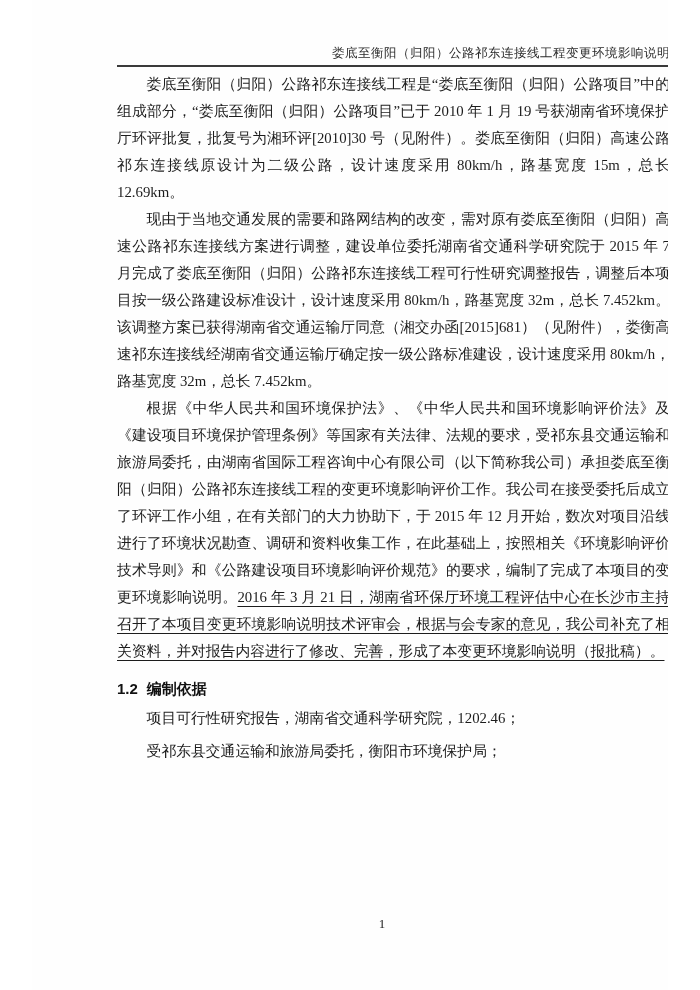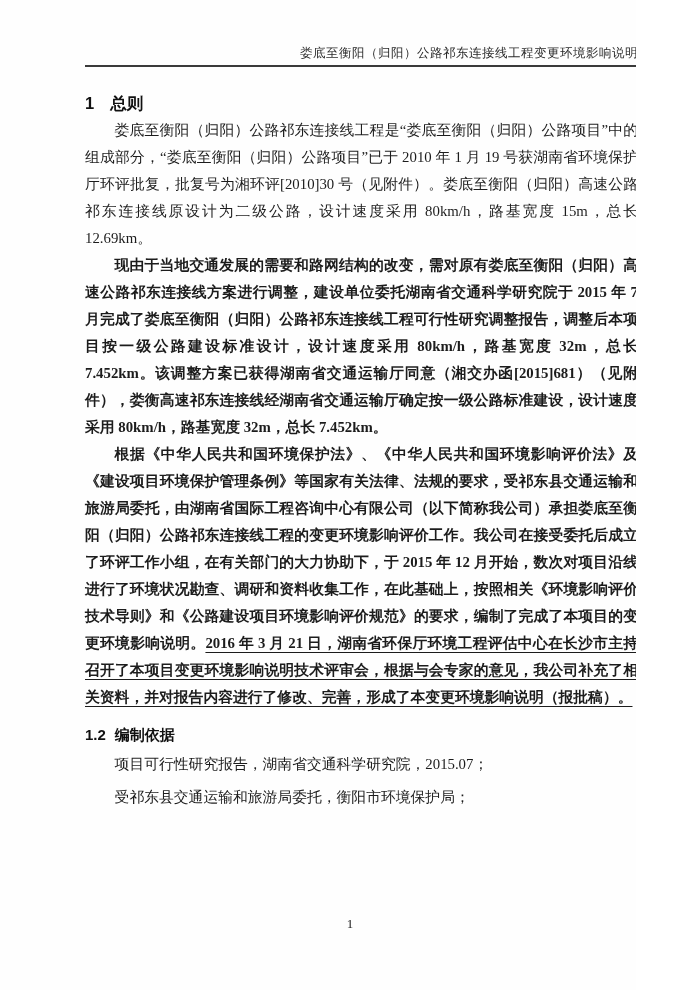--- a/index.html
+++ b/index.html
@@ -9,20 +9,21 @@
   }
   .page {
     position: relative;
     width: 636px;
     height: 990px;
     background: #fefefe;
     font-family: "Liberation Serif", serif;
     color: #1c1c1c;
     overflow: hidden;
     box-sizing: border-box;
+    margin-left: 32px;
   }
   .content {
     position: absolute;
     left: 85px;
     top: 0;
     width: 553px;
   }
   .running-header {
     padding-top: 46px;
     text-align: right;
@@ -57,21 +58,21 @@
   .body-p {
     margin: 0;
     margin-top: 4px;
     font-size: 14.8px;
     line-height: 27px;
     text-align: justify;
     text-justify: inter-ideograph;
     text-indent: 2em;
     color: #1c1c1c;
   }
-  .body-p + .body-p { margin-top: 0; font-weight: bold; }
+  .body-p + .body-p { margin-top: 0; }
   .underlined {
     text-decoration: underline;
     text-underline-offset: 4px;
     text-decoration-thickness: 1px;
   }
   .ref-item {
     margin: 6px 0 0 0;
     font-size: 14.8px;
     line-height: 27px;
     text-indent: 2em;
@@ -90,34 +91,31 @@
 </style>
 </head>
 <body>
 
 <div class="page">
   <div class="content">
 
     <div class="running-header">娄底至衡阳（归阳）公路祁东连接线工程变更环境影响说明</div>
     <hr class="header-rule">
 
-    <div class="h1">
-      <span class="h-num">1</span><span>总则</span>
-    </div>
 
 
     <p class="body-p">娄底至衡阳（归阳）公路祁东连接线工程是“娄底至衡阳（归阳）公路项目”中的组成部分，“娄底至衡阳（归阳）公路项目”已于 2010 年 1 月 19 号获湖南省环境保护厅环评批复，批复号为湘环评[2010]30 号（见附件）。娄底至衡阳（归阳）高速公路祁东连接线原设计为二级公路，设计速度采用 80km/h，路基宽度 15m，总长 12.69km。</p>
     <p class="body-p">现由于当地交通发展的需要和路网结构的改变，需对原有娄底至衡阳（归阳）高速公路祁东连接线方案进行调整，建设单位委托湖南省交通科学研究院于 2015 年 7 月完成了娄底至衡阳（归阳）公路祁东连接线工程可行性研究调整报告，调整后本项目按一级公路建设标准设计，设计速度采用 80km/h，路基宽度 32m，总长 7.452km。该调整方案已获得湖南省交通运输厅同意（湘交办函[2015]681）（见附件），娄衡高速祁东连接线经湖南省交通运输厅确定按一级公路标准建设，设计速度采用 80km/h，路基宽度 32m，总长 7.452km。</p>
     <p class="body-p"><span>根据《中华人民共和国环境保护法》、《中华人民共和国环境影响评价法》及《建设项目环境保护管理条例》等国家有关法律、法规的要求，受祁东县交通运输和旅游局委托，由湖南省国际工程咨询中心有限公司（以下简称我公司）承担娄底至衡阳（归阳）公路祁东连接线工程的变更环境影响评价工作。我公司在接受委托后成立了环评工作小组，在有关部门的大力协助下，于 2015 年 12 月开始，数次对项目沿线进行了环境状况勘查、调研和资料收集工作，在此基础上，按照相关《环境影响评价技术导则》和《公路建设项目环境影响评价规范》的要求，编制了完成了本项目的变更环境影响说明。</span><span class="underlined">2016 年 3 月 21 日，湖南省环保厅环境工程评估中心在长沙市主持召开了本项目变更环境影响说明技术评审会，根据与会专家的意见，我公司补充了相关资料，并对报告内容进行了修改、完善，形成了本变更环境影响说明（报批稿）。</span></p>
 
     <div class="h2">
       <span class="h-num">1.2</span><span>编制依据</span>
     </div>
 
-    <p class="ref-item">项目可行性研究报告，湖南省交通科学研究院，2015.07；</p>
+    <p class="ref-item">项目可行性研究报告，湖南省交通科学研究院，1202.46；</p>
     <p class="ref-item">受祁东县交通运输和旅游局委托，衡阳市环境保护局；</p>
 
   </div>
 
   <div class="footer">
     <span>1</span>
   </div>
 </div>
 
 </body></html>

